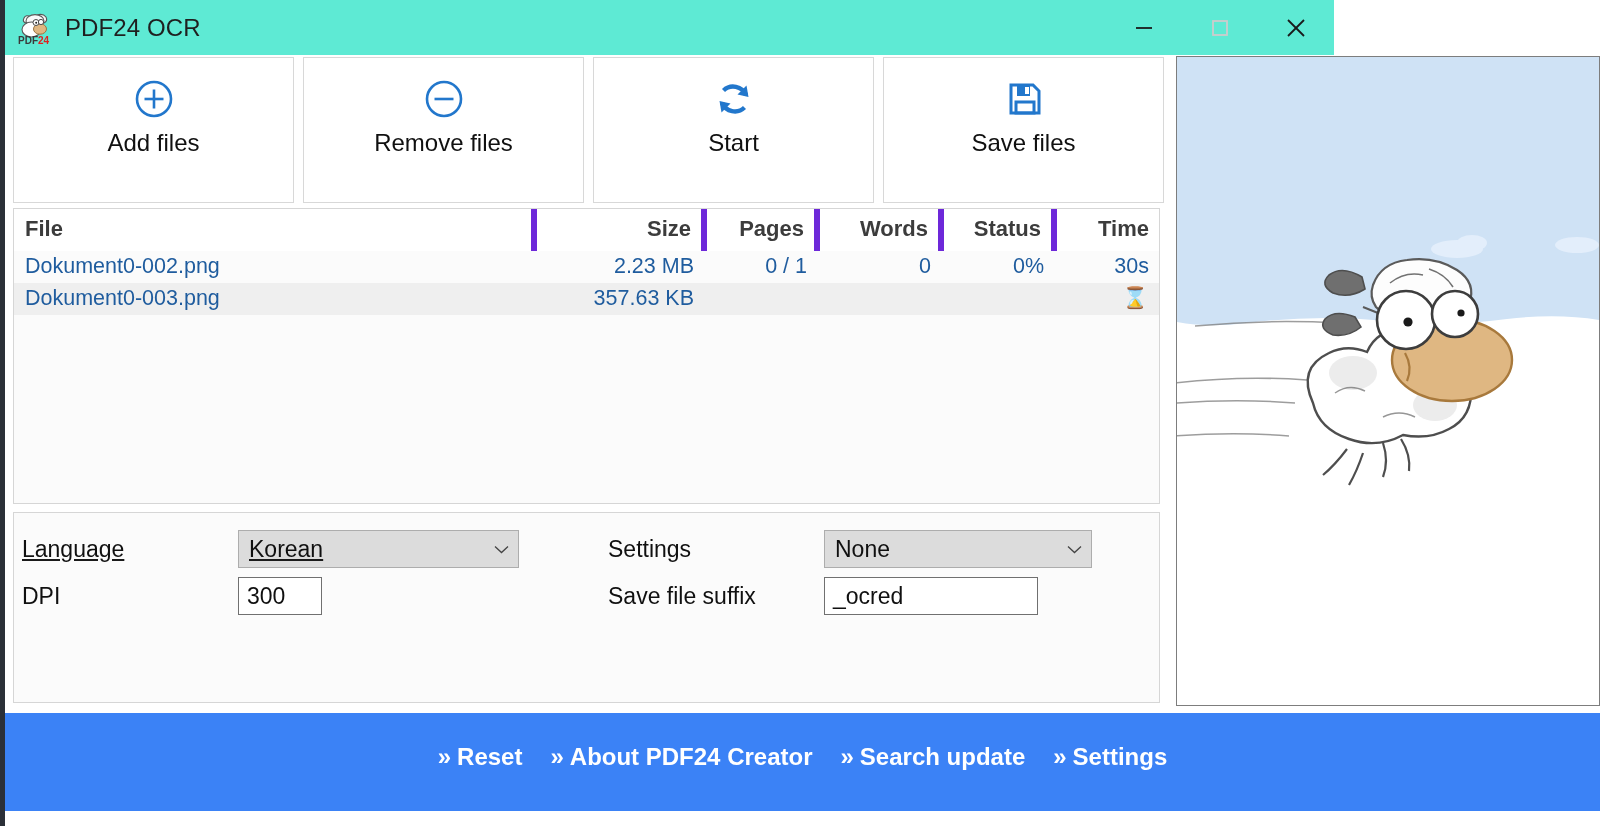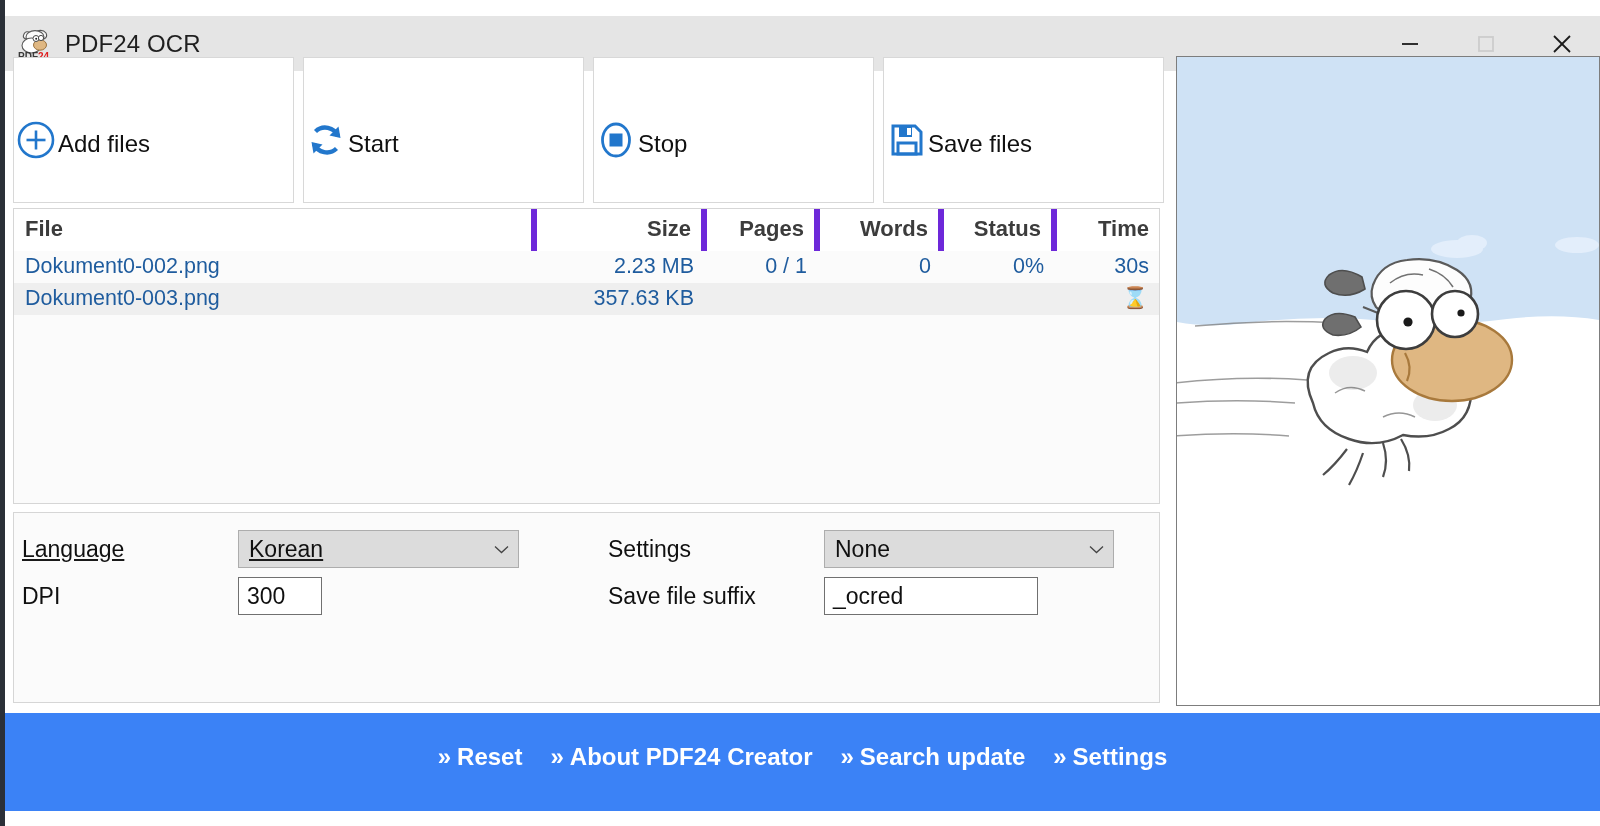--- a/index.html
+++ b/index.html
@@ -22,26 +22,25 @@
     background: #ffffff;
     border-left: 5px solid #2b3038;
     box-sizing: border-box;
     overflow: hidden;
   }
 
   
   .titlebar {
     position: absolute;
     left: 0; top: 0;
-    width: 1595px;
+    width: 1329px;
     height: 55px;
-    background: #e5e5e5;
-    display: flex;
-    align-items: center;
-    margin-top: 16px;
+    background: #5eead4;
+    display: flex;
+    align-items: center;
   }
   .title-left {
     display: flex;
     align-items: center;
     padding-left: 12px;
     gap: 10px;
   }
   .app-logo {
     width: 38px;
     height: 36px;
@@ -80,21 +79,21 @@
     display: flex;
     gap: 9px;
     box-sizing: border-box;
     padding: 0 6px 0 3px;
   }
   .tool-btn {
     flex: 1 1 0;
     background: #ffffff;
     border: 1px solid #d8d8d8;
     display: flex;
-    flex-direction: row;
+    flex-direction: column;
     align-items: center;
     padding-top: 19px;
     box-sizing: border-box;
     cursor: default;
   }
   .tool-icon {
     width: 44px;
     height: 44px;
     display: flex;
     align-items: center;
@@ -299,44 +298,44 @@
       <div class="tool-icon">
         <svg width="42" height="42" viewBox="0 0 42 42">
           <circle cx="21" cy="21" r="17" fill="none" stroke="#2277cc" stroke-width="2.6"></circle>
           <line x1="21" y1="11.5" x2="21" y2="30.5" stroke="#2277cc" stroke-width="2.6"></line>
           <line x1="11.5" y1="21" x2="30.5" y2="21" stroke="#2277cc" stroke-width="2.6"></line>
         </svg>
       </div>
       <div class="tool-label">Add files</div>
     </div>
 
+    <div class="tool-btn">
+      <div class="tool-icon">
+        <svg width="42" height="42" viewBox="0 0 42 42">
+          <circle cx="21" cy="21" r="17" fill="none" stroke="#2277cc" stroke-width="2.6"></circle>
+          <line x1="11.5" y1="21" x2="30.5" y2="21" stroke="#2277cc" stroke-width="2.6"></line>
+        </svg>
+      </div>
+      <div class="tool-label">Remove files</div>
+    </div>
 
     <div class="tool-btn">
       <div class="tool-icon">
         <svg width="42" height="42" viewBox="0 0 42 42">
           <g fill="none" stroke="#2277cc" stroke-width="4.4" stroke-linecap="butt">
             <path d="M33 17 A14 14 0 0 0 10.5 12.5"></path>
             <path d="M9 25 A14 14 0 0 0 31.5 29.5"></path>
           </g>
           <polygon points="33.5,7.5 35.5,19 24.5,16.5" fill="#2277cc"></polygon>
           <polygon points="8.5,34.5 6.5,23 17.5,25.5" fill="#2277cc"></polygon>
         </svg>
       </div>
       <div class="tool-label">Start</div>
     </div>
 
-    <div class="tool-btn">
-      <div class="tool-icon">
-        <svg width="42" height="42" viewBox="0 0 42 42">
-          <ellipse cx="21" cy="21" rx="13.5" ry="16" fill="none" stroke="#2277cc" stroke-width="2.8"></ellipse>
-          <rect x="14.5" y="14.5" width="13" height="13" fill="#2277cc"></rect>
-        </svg>
-      </div>
-      <div class="tool-label">Stop</div>
-    </div>
 
     <div class="tool-btn">
       <div class="tool-icon">
         <svg width="42" height="42" viewBox="0 0 42 42">
           <path d="M8 7 h22 l6 6 v22 h-28 z" fill="none" stroke="#2277cc" stroke-width="3"></path>
           <rect x="14" y="7" width="13" height="11" fill="#2277cc"></rect>
           <rect x="22" y="9" width="4" height="7" fill="#ffffff"></rect>
           <rect x="13" y="24" width="18" height="11" fill="none" stroke="#2277cc" stroke-width="3"></rect>
         </svg>
       </div>
@@ -402,21 +401,21 @@
 
     <div class="set-row" style="left:8px; top:64px;">
       <span class="set-label" style="width:216px; display:inline-block;">DPI</span>
       <div class="textinput" style="width:84px;">
         <span>300</span>
       </div>
     </div>
 
     <div class="set-row" style="left:594px; top:17px;">
       <span class="set-label" style="width:216px; display:inline-block;">Settings</span>
-      <div class="dropdown" style="width:290px;">
+      <div class="dropdown" style="width:268px;">
         <span>None</span>
         <svg class="chev" viewBox="0 0 15 9">
           <polyline points="1,1.5 7.5,7.5 14,1.5" fill="none" stroke="#444" stroke-width="1.3"></polyline>
         </svg>
       </div>
     </div>
 
     <div class="set-row" style="left:594px; top:64px;">
       <span class="set-label" style="width:216px; display:inline-block;">Save file suffix</span>
       <div class="textinput" style="width:214px;">

